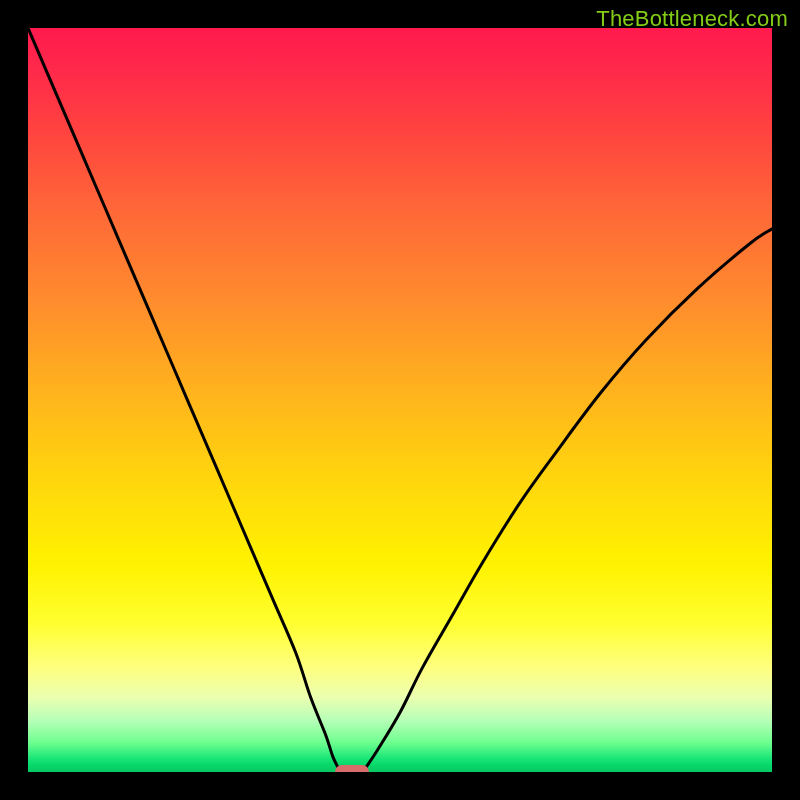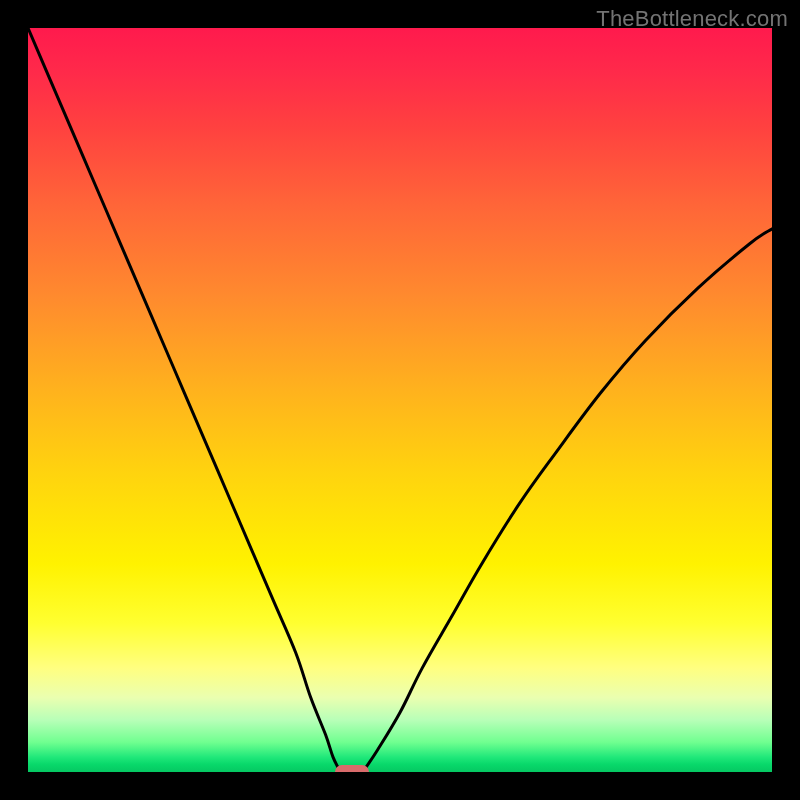--- a/index.html
+++ b/index.html
@@ -65,21 +65,21 @@
     width: 34px;
     height: 14px;
     background: #d96b6b;
     border-radius: 7px;
     transform: translate(-50%, -50%);
   }
   .watermark {
     position: absolute;
     top: 6px;
     right: 12px;
-    color: #737373;
+    color: #84cc16;
     font-size: 22px;
     font-weight: 500;
     letter-spacing: 0.2px;
     user-select: none;
   }
 </style>
 </head>
 <body>
 
 <div class="frame">

